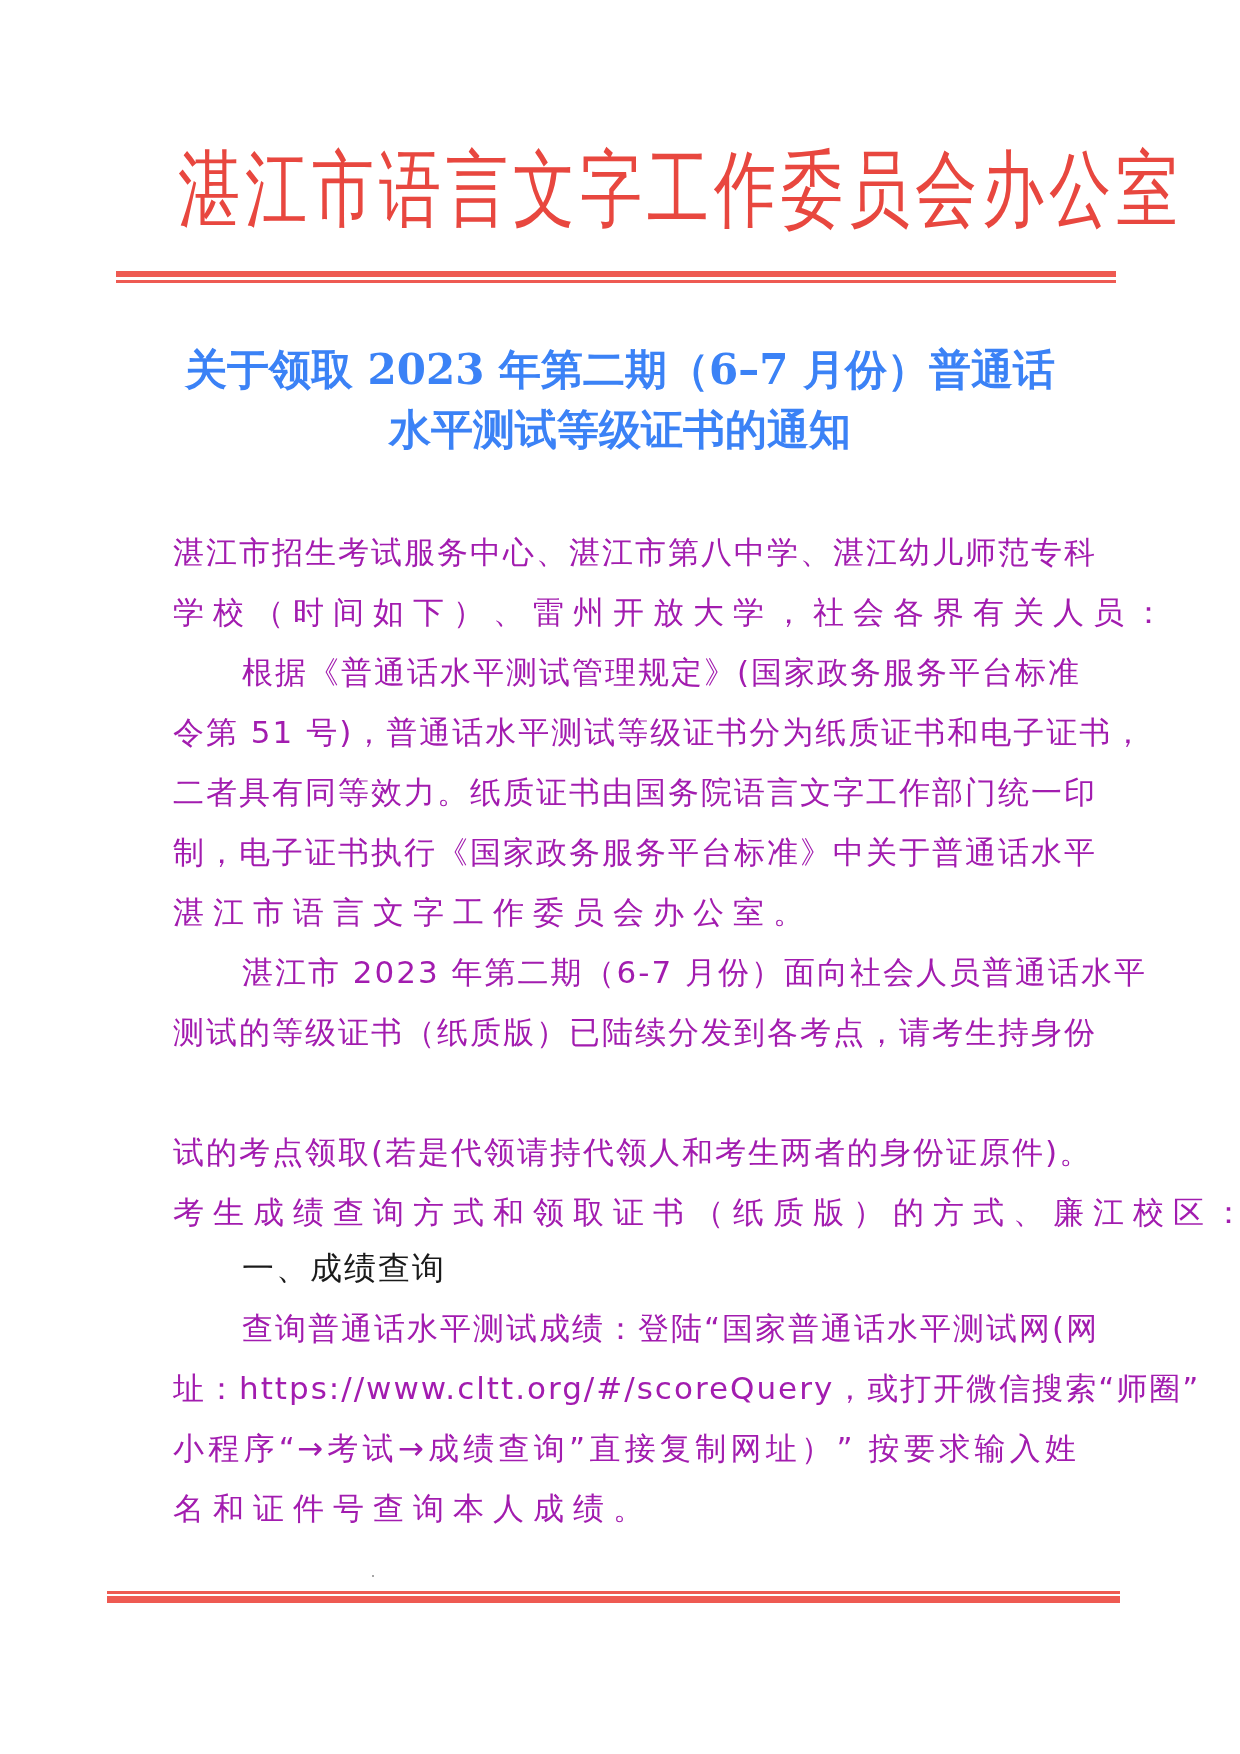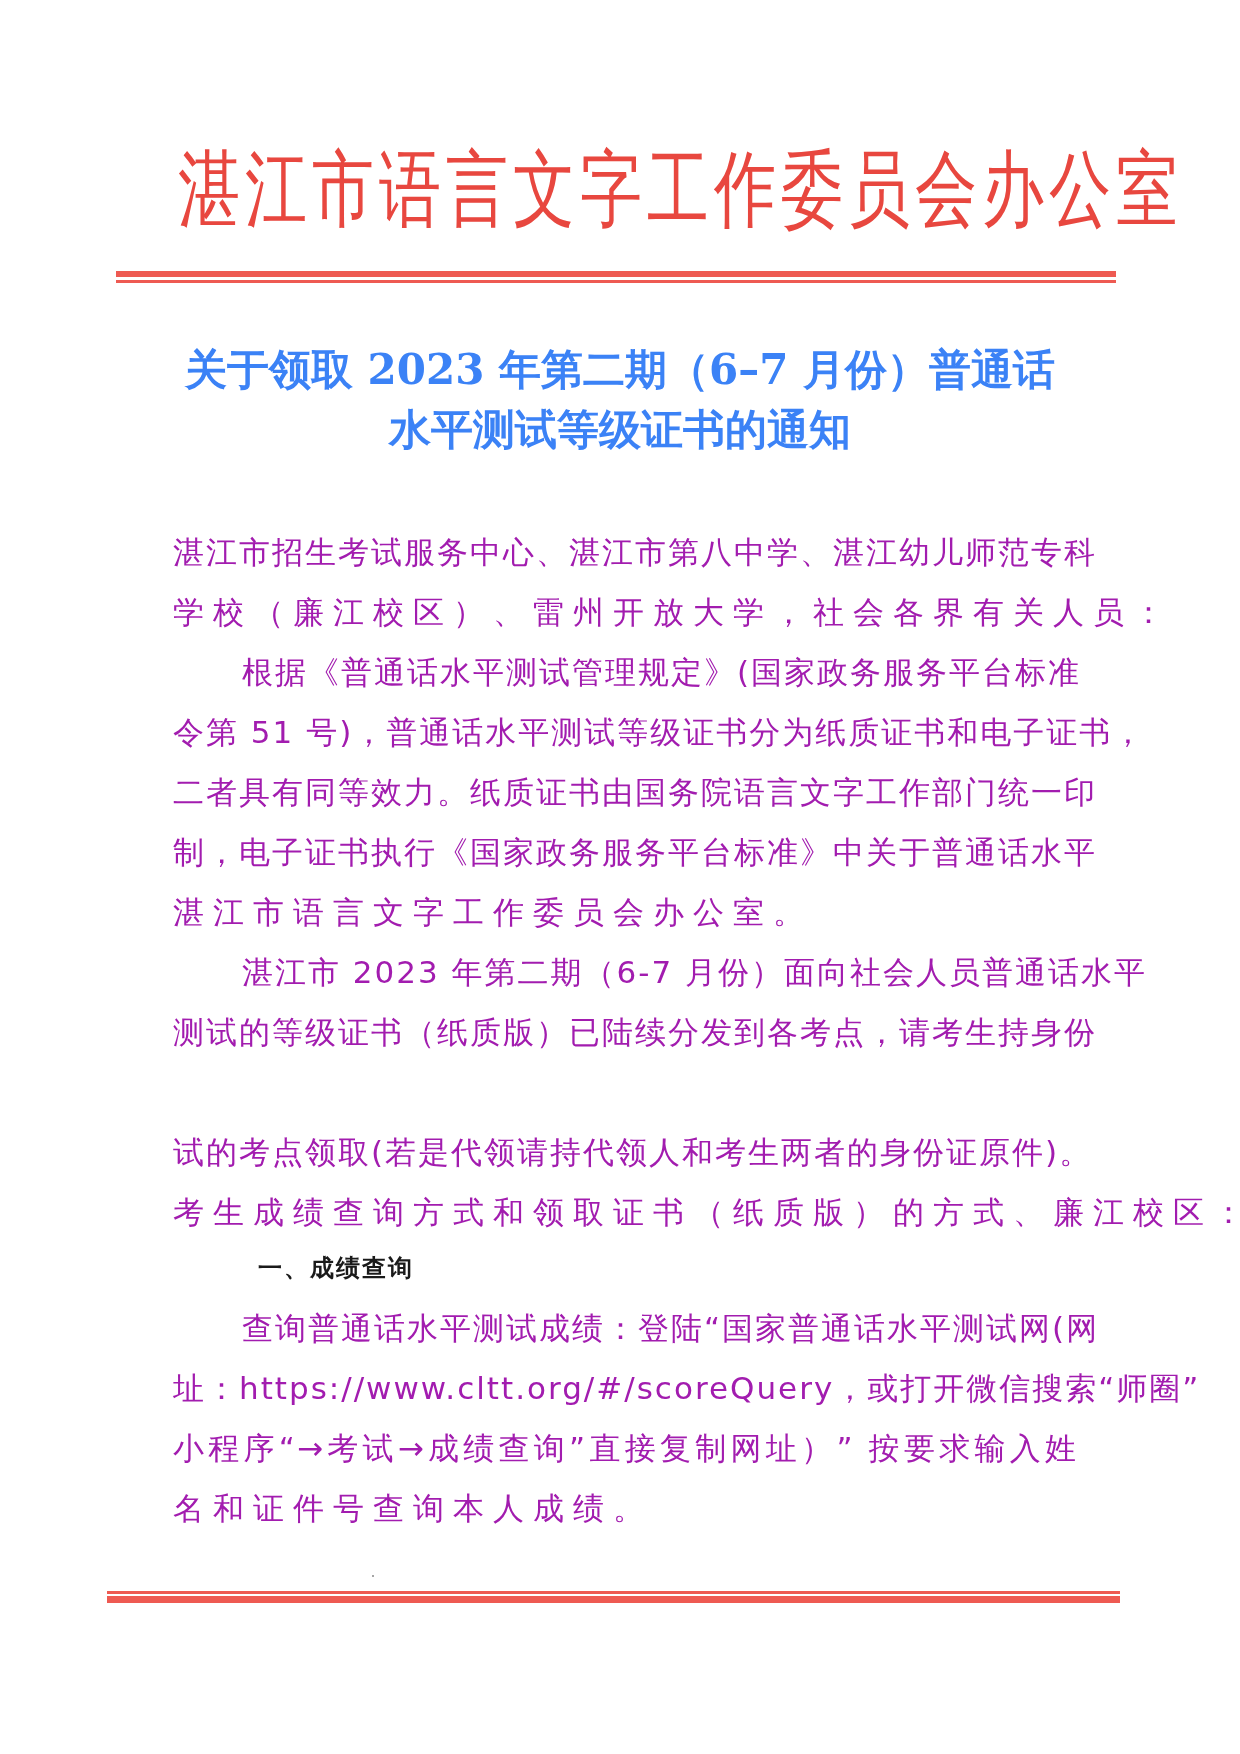--- a/index.html
+++ b/index.html
@@ -30,41 +30,41 @@
 
   .body-line {
     position: absolute; left: 173px; width: 905px; height: 60px;
     font-family: "DejaVu Sans", "Liberation Sans", sans-serif;
     font-size: 31px; line-height: 60px; color: #a21caf; white-space: nowrap;
     text-align: justify; text-align-last: justify; letter-spacing: 2px;
   }
   .body-line.indent { left: 242px; width: 836px; }
   .body-line.last { text-align-last: left; letter-spacing: 9px; }
   .section-heading {
-    position: absolute; left: 258px; height: 60px; line-height: 60px;
-    font-family: "Liberation Sans", "DejaVu Sans", sans-serif; font-weight: bold;
-    font-size: 24px; color: #1a1a1a; white-space: nowrap; letter-spacing: 2px;
+    position: absolute; left: 242px; height: 60px; line-height: 60px;
+    font-family: "Liberation Sans", "DejaVu Sans", sans-serif; font-weight: normal;
+    font-size: 32px; color: #1a1a1a; white-space: nowrap; letter-spacing: 2px;
   }
   .speck { position: absolute; width: 2px; height: 2px; background: #888; border-radius: 1px; }
 </style>
 </head>
 <body>
 
 <div class="page">
 
   <div class="masthead">湛江市语言文字工作委员会办公室</div>
 
   <div class="rule top-thick"></div>
   <div class="rule top-thin"></div>
 
   <div class="title l1">关于领取 2023 年第二期（6–7 月份）普通话</div>
   <div class="title l2">水平测试等级证书的通知</div>
 
   <div class="body-line" style="top:522px">湛江市招生考试服务中心、湛江市第八中学、湛江幼儿师范专科</div>
-  <div class="body-line last" style="top:582px">学校（廉江校区）、雷州开放大学，社会各界有关人员：</div>
+  <div class="body-line last" style="top:582px">学校（时间如下）、雷州开放大学，社会各界有关人员：</div>
 
   <div class="body-line indent" style="top:642px">根据《普通话水平测试管理规定》(国家政务服务平台标准</div>
   <div class="body-line" style="top:702px">令第 51 号)，普通话水平测试等级证书分为纸质证书和电子证书，</div>
   <div class="body-line" style="top:762px">二者具有同等效力。纸质证书由国务院语言文字工作部门统一印</div>
   <div class="body-line" style="top:822px">制，电子证书执行《国家政务服务平台标准》中关于普通话水平</div>
   <div class="body-line last" style="top:882px">湛江市语言文字工作委员会办公室。</div>
 
   <div class="body-line indent" style="top:942px">湛江市 2023 年第二期（6-7 月份）面向社会人员普通话水平</div>
   <div class="body-line" style="top:1002px">测试的等级证书（纸质版）已陆续分发到各考点，请考生持身份</div>
   <div class="body-line" style="top:1122px">试的考点领取(若是代领请持代领人和考生两者的身份证原件)。</div>

